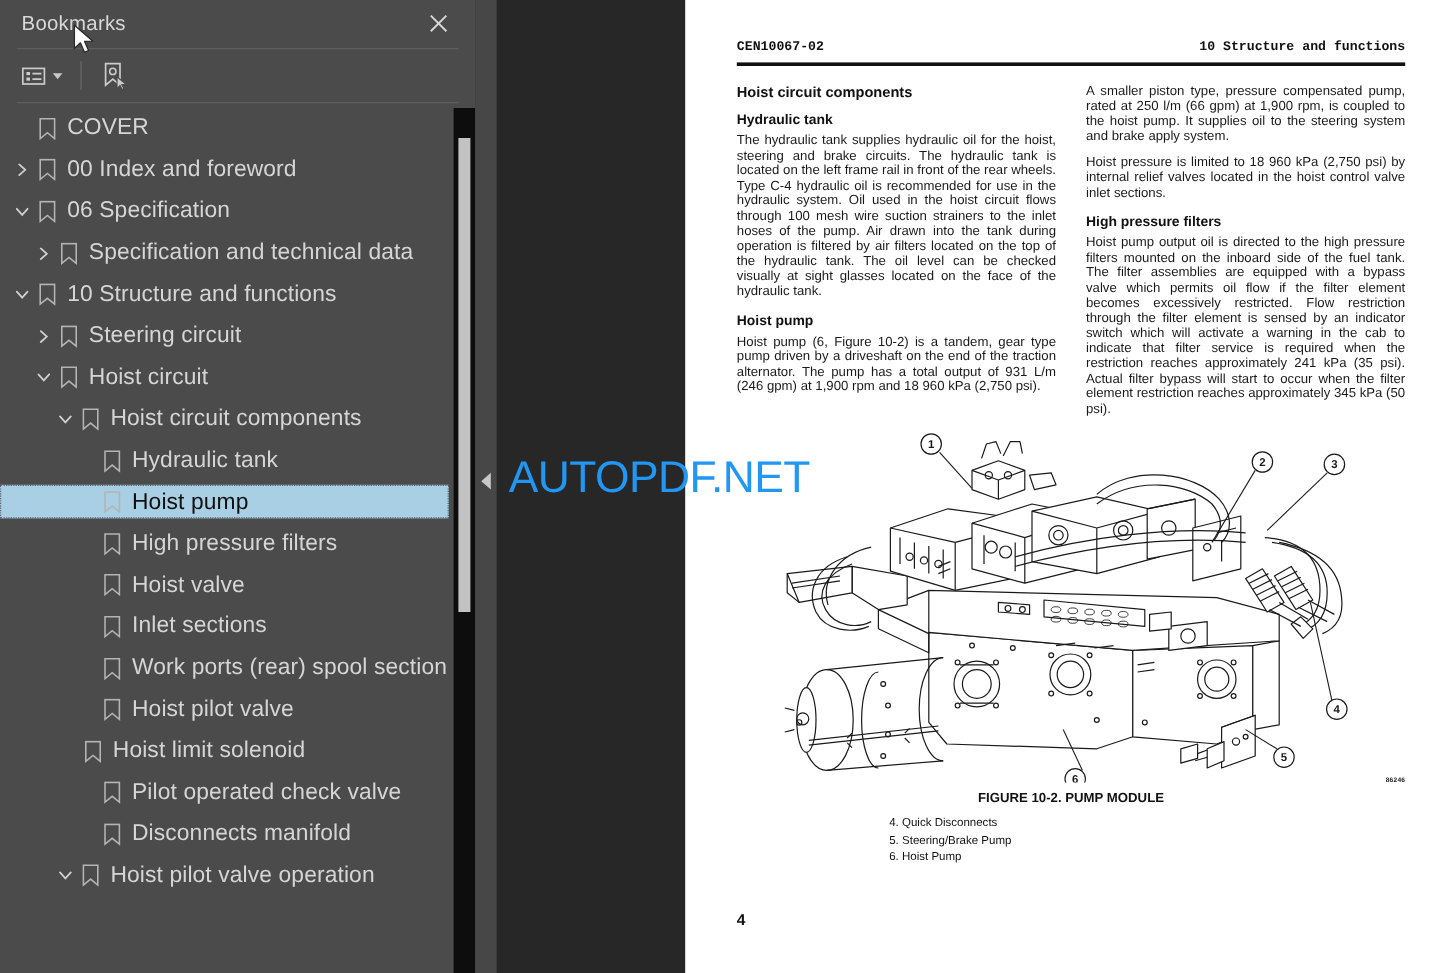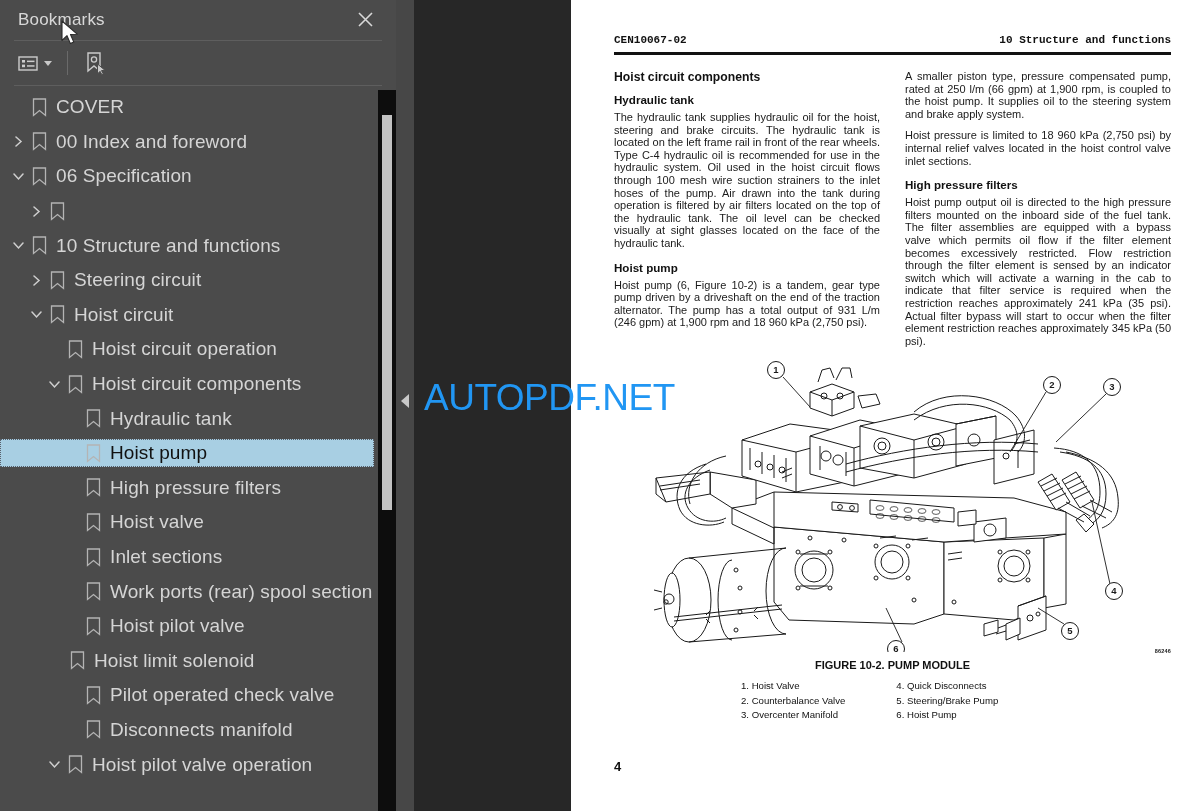--- a/index.html
+++ b/index.html
@@ -243,20 +243,21 @@
           <span class="chev">
             <svg width="11" height="11" viewBox="0 0 11 11">
               <path d="M3 1 L8 5.5 L3 10" fill="none" stroke="#cfcfcf" stroke-width="1.5" stroke-linecap="round"></path>
             </svg>
           </span>
           <span class="bmk">
             <svg width="15" height="19" viewBox="0 0 15 19">
               <path d="M1.5 1 H13.5 V17.5 L7.5 12.6 L1.5 17.5 Z" fill="none" stroke="#b4b4b4" stroke-width="1.3"></path>
             </svg>
           </span>
+          <span class="node-label">Specification and technical data</span>
         </div>
         <div class="node" style="padding-left: 8px;">
           <span class="chev">
             <svg width="11" height="11" viewBox="0 0 11 11">
               <path d="M1 3 L5.5 8 L10 3" fill="none" stroke="#cfcfcf" stroke-width="1.5" stroke-linecap="round"></path>
             </svg>
           </span>
           <span class="bmk">
             <svg width="15" height="19" viewBox="0 0 15 19">
               <path d="M1.5 1 H13.5 V17.5 L7.5 12.6 L1.5 17.5 Z" fill="none" stroke="#b4b4b4" stroke-width="1.3"></path>
@@ -282,29 +283,20 @@
             <svg width="11" height="11" viewBox="0 0 11 11">
               <path d="M1 3 L5.5 8 L10 3" fill="none" stroke="#cfcfcf" stroke-width="1.5" stroke-linecap="round"></path>
             </svg>
           </span>
           <span class="bmk">
             <svg width="15" height="19" viewBox="0 0 15 19">
               <path d="M1.5 1 H13.5 V17.5 L7.5 12.6 L1.5 17.5 Z" fill="none" stroke="#b4b4b4" stroke-width="1.3"></path>
             </svg>
           </span>
           <span class="node-label">Hoist circuit</span>
-        </div>
-        <div class="node" style="padding-left: 44px;">
-          <span class="chev"></span>
-          <span class="bmk">
-            <svg width="15" height="19" viewBox="0 0 15 19">
-              <path d="M1.5 1 H13.5 V17.5 L7.5 12.6 L1.5 17.5 Z" fill="none" stroke="#b4b4b4" stroke-width="1.3"></path>
-            </svg>
-          </span>
-          <span class="node-label">Hoist circuit operation</span>
         </div>
         <div class="node" style="padding-left: 44px;">
           <span class="chev">
             <svg width="11" height="11" viewBox="0 0 11 11">
               <path d="M1 3 L5.5 8 L10 3" fill="none" stroke="#cfcfcf" stroke-width="1.5" stroke-linecap="round"></path>
             </svg>
           </span>
           <span class="bmk">
             <svg width="15" height="19" viewBox="0 0 15 19">
               <path d="M1.5 1 H13.5 V17.5 L7.5 12.6 L1.5 17.5 Z" fill="none" stroke="#b4b4b4" stroke-width="1.3"></path>
@@ -635,25 +627,20 @@
             <text x="282" y="300.4" text-anchor="middle" font-family="&quot;Liberation Sans&quot;, sans-serif" font-size="9.5" font-weight="bold" fill="#1a1a1a">6</text>
           </g>
       </svg>
       <div id="fig-code">86246</div>
     </div>
 
     <div id="fig-caption">FIGURE 10-2. PUMP MODULE</div>
 
     <div id="fig-legend">
       <div class="leg-col">
-        <div class="leg-item">1. Hoist Valve</div>
-        <div class="leg-item">2. Counterbalance Valve</div>
-        <div class="leg-item">3. Overcenter Manifold</div>
-      </div>
-      <div class="leg-col">
         <div class="leg-item">4. Quick Disconnects</div>
         <div class="leg-item">5. Steering/Brake Pump</div>
         <div class="leg-item">6. Hoist Pump</div>
       </div>
     </div>
 
     <div id="pg-num">4</div>
   </div>
 
   <div id="watermark">AUTOPDF.NET</div>

